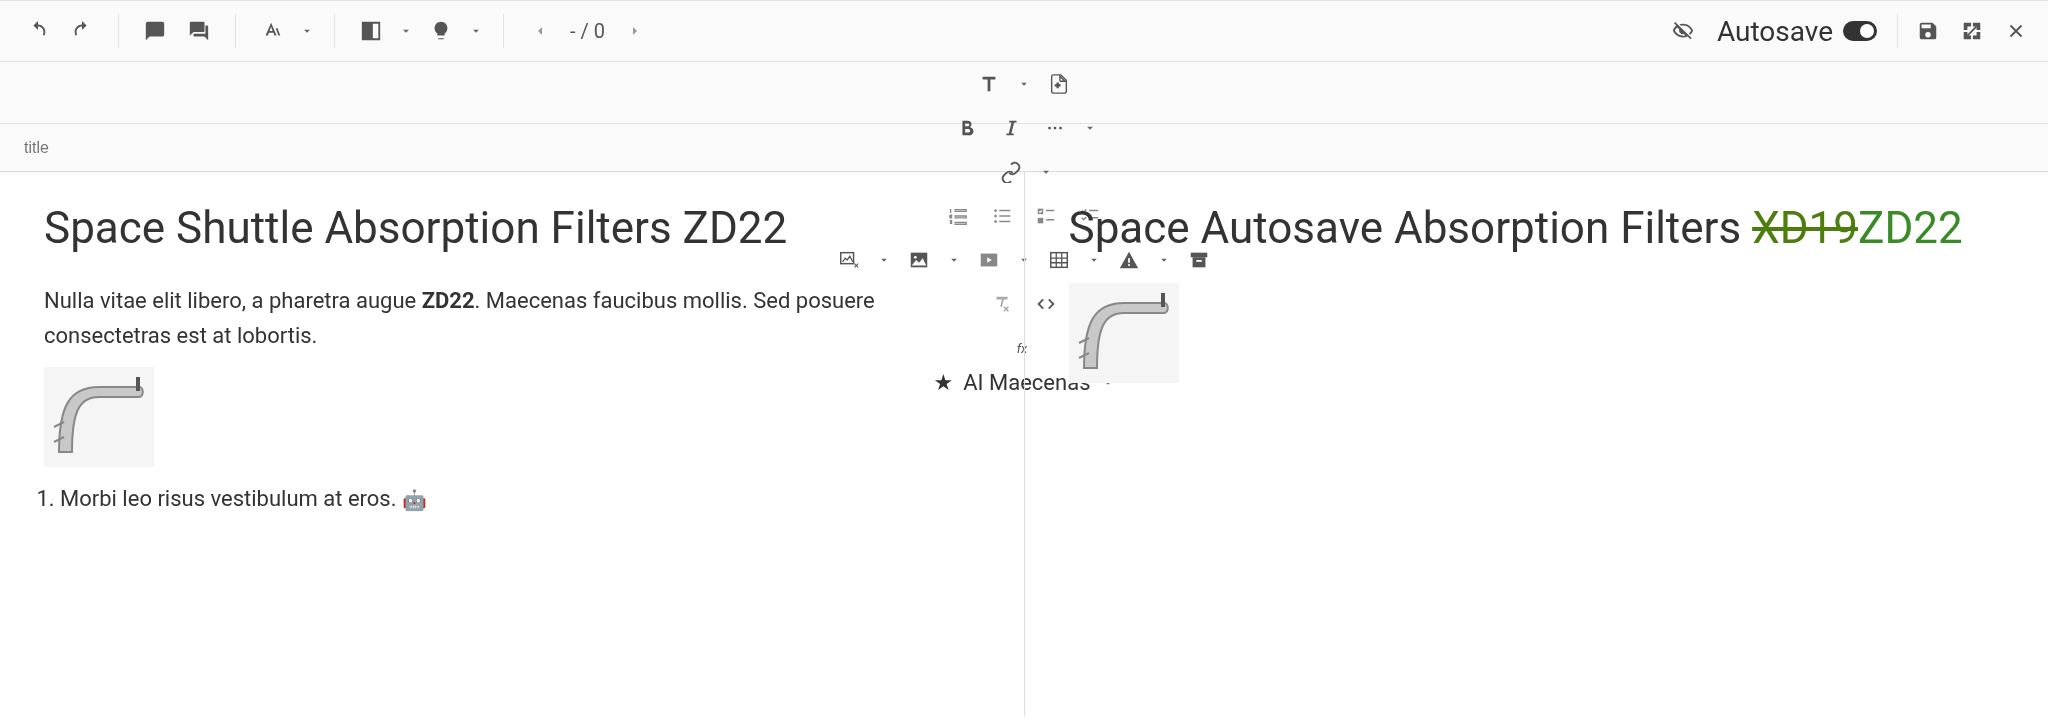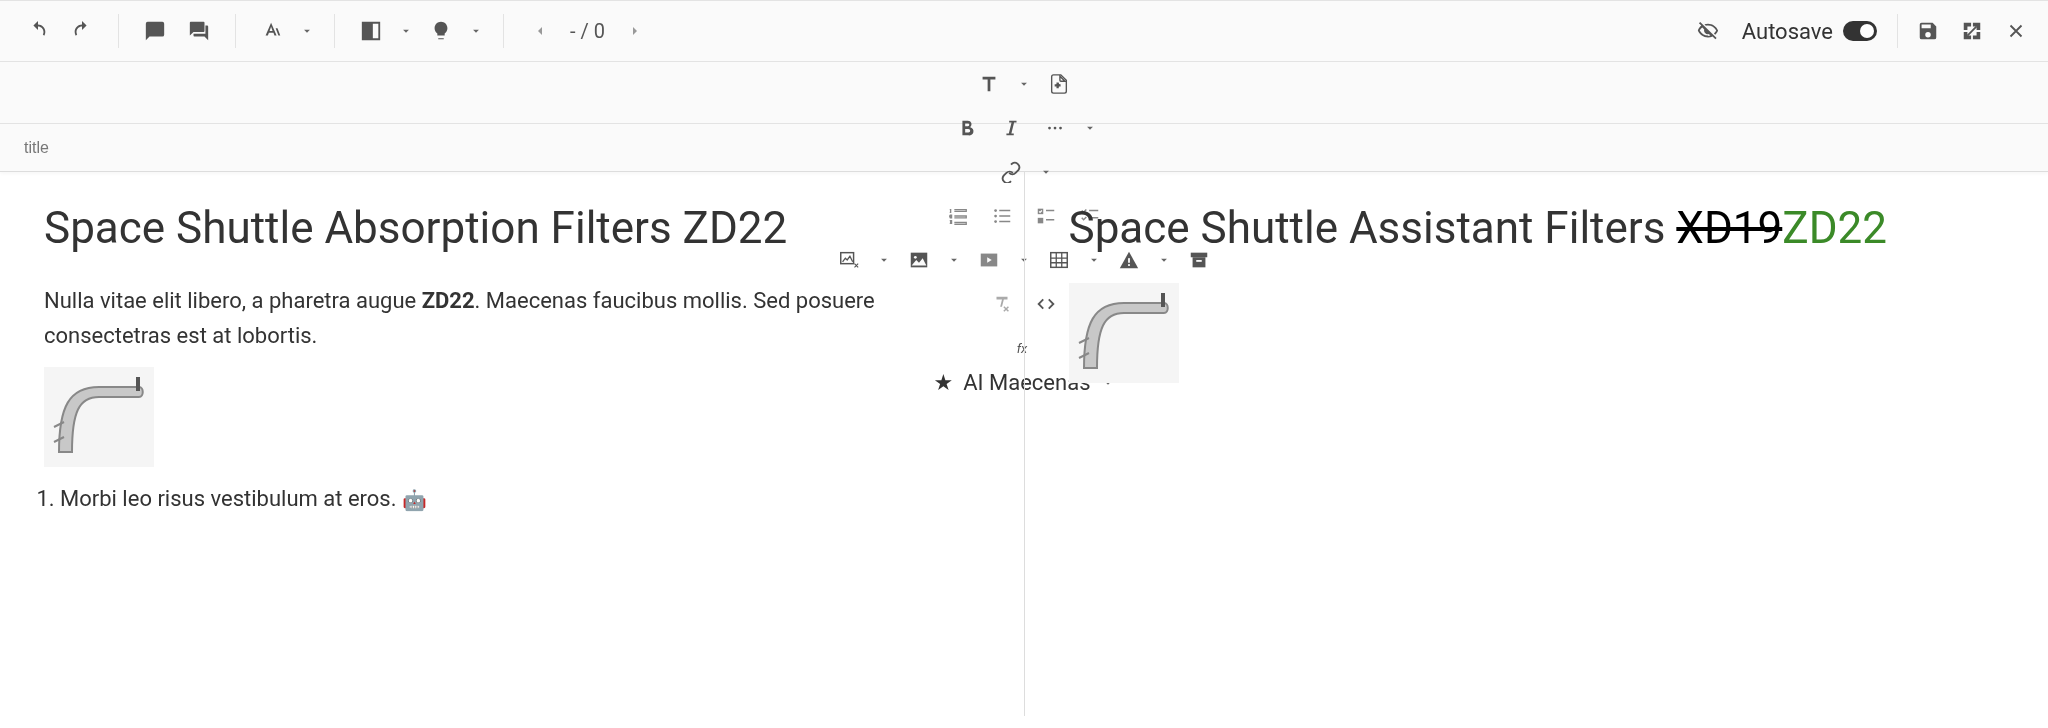--- a/index.html
+++ b/index.html
@@ -58,21 +58,21 @@
     display: flex;
     align-items: center;
     font-size: 20px;
     color: #555;
     padding: 0 10px;
     gap: 12px;
   }
   .page-ind .nav { width:36px; height:36px; display:flex;align-items:center;justify-content:center; cursor:pointer; color:#999; }
   .page-ind .nav svg{width:16px;height:16px;fill:currentColor;}
   .autosave {
-    display:flex; align-items:center; gap:10px; padding:0 12px; font-size:22px; color:#333;
+    display:flex; align-items:center; gap:10px; padding:0 12px; font-size:28px; color:#333;
   }
   .toggle {
     width: 34px; height: 20px; border-radius: 10px; background:#333; position:relative; cursor:pointer;
   }
   .toggle::after {
     content:""; position:absolute; right:3px; top:3px; width:14px; height:14px; border-radius:50%; background:#fff;
   }
   .spacer { flex: 1; }
   .tb-text-btn {
     display:flex; align-items:center; gap:10px; padding:0 14px; height:44px; font-size:22px; color:#333; cursor:pointer;
@@ -93,21 +93,21 @@
     flex:1; padding: 30px 44px; overflow:hidden;
   }
   .pane + .pane { border-left: 1px solid #ddd; }
   h1.doc-title {
     font-size: 44px; font-weight: 400; color:#333; margin-bottom: 28px; line-height:1.2;
   }
   .doc-body {
     font-size: 22px; color:#333; line-height:1.6;
   }
   .doc-body p { margin-bottom: 14px; margin-top: 24px; }
-  .del-old { color:#000000; text-decoration: line-through; text-align: right; }
+  .del-old { color:#4d7c0f; text-decoration: line-through; text-align: right; }
   .ins-new { color:#3b8a28; }
   .figure {
     width:110px; height:100px; margin:12px 0 14px 0; display:block;
   }
   ol.doclist { margin-left: 16px; font-size:22px; color:#333; }
   ol.doclist li { margin-bottom:6px; }
   .android { color:#7cb342; font-size:20px; vertical-align:middle; }
   .bold { font-weight:700; }
   .chev { width:14px;height:14px;fill:#666; }
   .star { color:#333; }
@@ -455,21 +455,21 @@
       <ol class="doclist">
         <li>
           <span>Morbi leo risus vestibulum at eros. </span><span class="android">🤖</span>
         </li>
       </ol>
     </div>
   </div>
 
   <div class="pane">
     <h1 class="doc-title">
-      <span>Space Shuttle Assistant Filters </span><span class="del-old">XD19</span><span class="ins-new">ZD22</span>
+      <span>Space Autosave Absorption Filters </span><span class="del-old">XD19</span><span class="ins-new">ZD22</span>
     </h1>
     <div class="doc-body">
       <svg class="figure" viewBox="0 0 110 100">
         <rect x="0" y="0" width="110" height="100" fill="#f5f5f5"></rect>
         <path d="M15 85 C15 40, 25 20, 55 20 L95 20 C100 20 100 30 95 30 L55 30 C35 30 28 45 28 85 Z" fill="#c8c8c8" stroke="#888" stroke-width="2"></path>
         <rect x="92" y="10" width="4" height="14" fill="#555"></rect>
         <path d="M10 60 L20 55 M10 75 L20 70" stroke="#888" stroke-width="2"></path>
       </svg>
     </div>
   </div>

